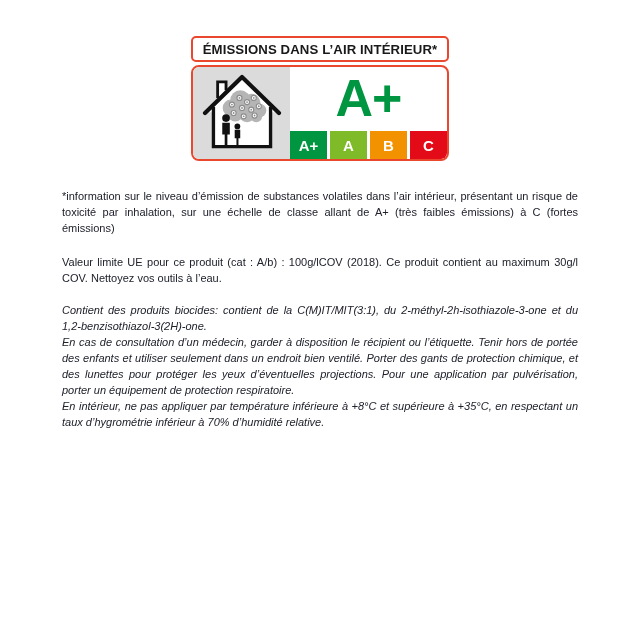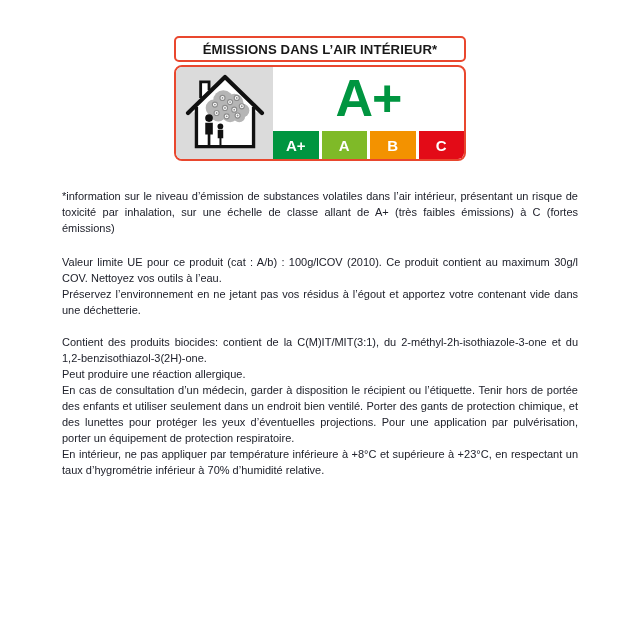--- a/index.html
+++ b/index.html
@@ -7,21 +7,21 @@
     width: 640px;
     height: 640px;
     background: #ffffff;
     font-family: "Liberation Sans", "DejaVu Sans", sans-serif;
     color: #20222c;
     overflow: hidden;
   }
   .sheet { width: 640px; height: 640px; position: relative; }
 
   
-  .label-block { width: 292px; margin: 36px auto 0; }
+  .label-block { width: 258px; margin: 36px auto 0; }
   .label-header {
     border: 2px solid #e9472e;
     border-radius: 5px;
     background: #fff;
     text-align: center;
     font-weight: bold;
     font-size: 13.2px;
     letter-spacing: 0.1px;
     color: #191919;
     padding: 4px 2px 3px;
@@ -76,21 +76,21 @@
   
   .body-text {
     width: 516px;
     margin: 27px auto 0;
     font-size: 11px;
     line-height: 16px;
     text-align: justify;
   }
   .body-text p { margin: 0; }
   .regulatory-block { margin-top: 18px; }
-  .warnings-block { margin-top: 16px; }
+  .warnings-block { margin-top: 16px; font-style: italic; }
 </style>
 </head>
 <body>
 
 <div class="sheet">
 
   <div class="label-block">
     <div class="label-header">ÉMISSIONS DANS L’AIR INTÉRIEUR*</div>
 
     <div class="label-main">
@@ -162,25 +162,23 @@
           <div class="scale-box" style="background: rgb(227, 11, 23);">C</div>
         </div>
       </div>
     </div>
   </div>
 
   <div class="body-text">
     <p>*information sur le niveau d’émission de substances volatiles dans l’air inté­rieur, présentant un risque de toxicité par inhalation, sur une échelle de classe allant de A+ (très faibles émissions) à C (fortes émissions)</p>
 
     <div class="regulatory-block">
-      <p>Valeur limite UE pour ce produit (cat : A/b) : 100g/lCOV (2010). Ce produit contient au maximum 30g/l COV. Nettoyez vos outils à l’eau.</p>
-      <p>Préservez l’environnement en ne jetant pas vos résidus à l’égout et apportez votre contenant vide dans une déchetterie.</p>
+      <p>Valeur limite UE pour ce produit (cat : A/b) : 100g/lCOV (2018). Ce produit contient au maximum 30g/l COV. Nettoyez vos outils à l’eau.</p>
     </div>
 
     <div class="warnings-block">
       <p>Contient des produits biocides: contient de la C(M)IT/MIT(3:1), du 2-méthyl-2h-iso­thiazole-3-one et du 1,2-benzisothiazol-3(2H)-one.</p>
-      <p>Peut produire une réaction allergique.</p>
       <p>En cas de consultation d’un médecin, garder à disposition le récipient ou l’éti­quette. Tenir hors de portée des enfants et utiliser seulement dans un endroit bien ventilé. Porter des gants de protection chimique, et des lunettes pour protéger les yeux d’éventuelles projections. Pour une application par pulvérisation, porter un équipement de protection respiratoire.</p>
-      <p>En intérieur, ne pas appliquer par température inférieure à +8°C et supérieure à +23°C, en respectant un taux d’hygrométrie inférieur à 70% d’humidité relative.</p>
+      <p>En intérieur, ne pas appliquer par température inférieure à +8°C et supérieure à +35°C, en respectant un taux d’hygrométrie inférieur à 70% d’humidité relative.</p>
     </div>
   </div>
 
 </div>
 
 </body></html>

